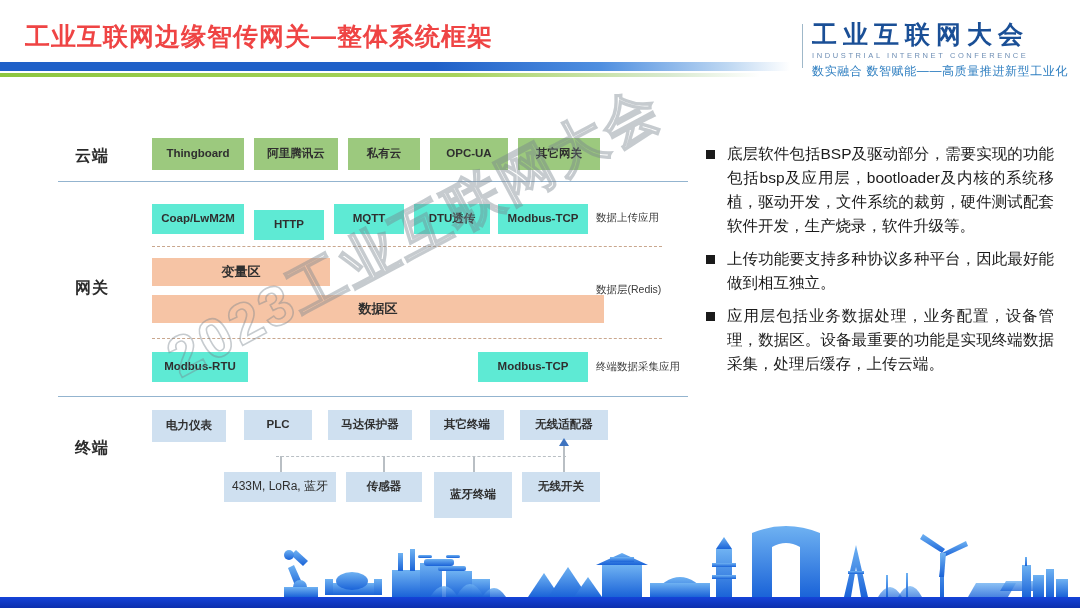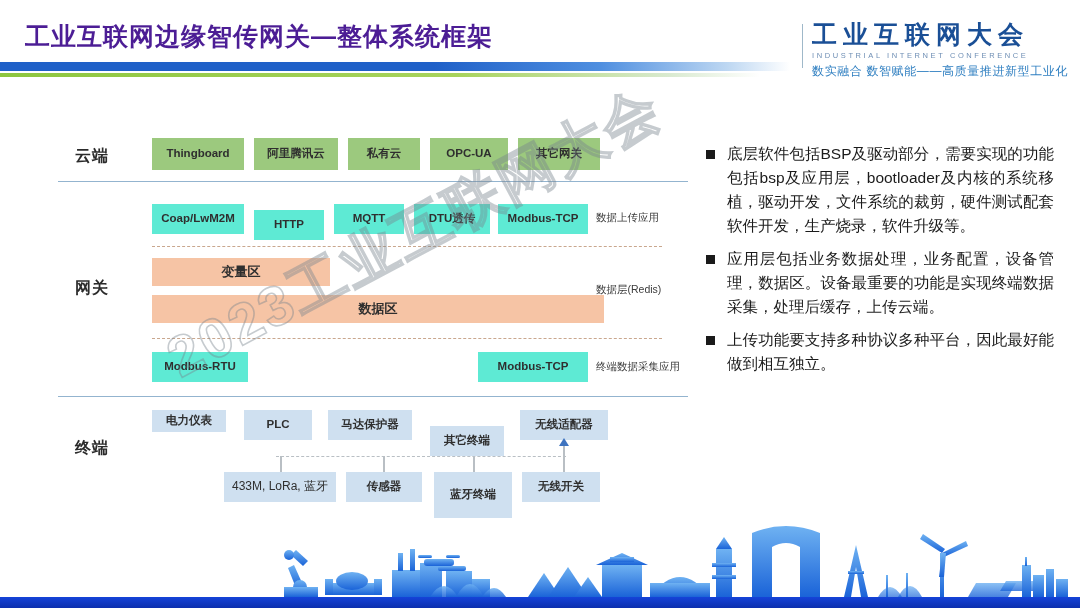--- a/index.html
+++ b/index.html
@@ -9,21 +9,21 @@
     font-family:"Liberation Sans","DejaVu Sans",sans-serif;
     overflow:hidden;
     position:relative;
   }
   #slide{position:relative;width:1080px;height:608px;overflow:hidden;background:#fff;}
 
   
   .slide-title{
     position:absolute;left:25px;top:20px;
     font-size:25px;font-weight:bold;letter-spacing:1px;
-    color:#4c1d95;
+    color:#ef4444;
     white-space:nowrap;
   }
   .header-rule{
     position:absolute;left:0;top:62px;width:790px;height:9px;
     background:linear-gradient(to right,#1f60c8 0%,#1f60c8 55%,#4f8fe0 76%,#bdd7f2 92%,rgba(255,255,255,0) 100%);
   }
   .header-rule-green{
     position:absolute;left:0;top:73px;width:760px;height:4px;
     background:linear-gradient(to right,#8dc63f 0%,#a8d35c 60%,#d9ead0 88%,rgba(255,255,255,0) 100%);
   }
@@ -159,24 +159,24 @@
     <div class="box box-peach" style="left:94px;top:138px;width:178px;height:28px;">变量区</div>
     <div class="box box-peach" style="left:94px;top:175px;width:452px;height:28px;">数据区</div>
     <div class="side-note" style="left:538px;top:163px;">数据层(Redis)</div>
 
     <div class="dashsep" style="left:94px;top:218px;width:510px;"></div>
 
     <div class="box box-cream" style="left:94px;top:232px;width:96px;height:30px;">Modbus-RTU</div>
     <div class="box box-cream" style="left:420px;top:232px;width:110px;height:30px;">Modbus-TCP</div>
     <div class="side-note" style="left:538px;top:240px;">终端数据采集应用</div>
 
-    <div class="box box-blue" style="left:94px;top:290px;width:74px;height:22px;">电力仪表</div>
+    <div class="box box-blue" style="left:94px;top:290px;width:74px;height:32px;">电力仪表</div>
     <div class="box box-blue" style="left:186px;top:290px;width:68px;height:30px;">PLC</div>
     <div class="box box-blue" style="left:270px;top:290px;width:84px;height:30px;">马达保护器</div>
-    <div class="box box-blue" style="left:372px;top:290px;width:74px;height:30px;margin-top:16px;">其它终端</div>
+    <div class="box box-blue" style="left:372px;top:290px;width:74px;height:30px;">其它终端</div>
     <div class="box box-blue" style="left:462px;top:290px;width:88px;height:30px;">无线适配器</div>
 
     <div class="dashsep" style="left:218px;top:336px;width:290px;border-top-color:#b9bfc4;"></div>
     <div class="conn" style="left:222px;top:336px;width:1.5px;height:16px;"></div>
     <div class="conn" style="left:325px;top:336px;width:1.5px;height:16px;"></div>
     <div class="conn" style="left:415px;top:336px;width:1.5px;height:16px;"></div>
     <div class="conn" style="left:505px;top:322px;width:1.5px;height:30px;"></div>
     <div class="arrow-up" style="left:501px;top:318px;"></div>
 
     <div class="box box-blue" style="left:166px;top:352px;width:112px;height:30px;font-weight:normal;font-size:12px;">433M, LoRa, 蓝牙</div>
@@ -190,25 +190,25 @@
     <span>2023工业互联网大会</span>
   </div>
 
   <div class="bullets">
     <div class="bullet">
       <div class="bullet-mark"></div>
       <div class="bullet-text">底层软件包括BSP及驱动部分，需要实现的功能包括bsp及应用层，bootloader及内核的系统移植，驱动开发，文件系统的裁剪，硬件测试配套软件开发，生产烧录，软件升级等。</div>
     </div>
     <div class="bullet">
       <div class="bullet-mark"></div>
-      <div class="bullet-text">应用层包括业务数据处理，业务配置，设备管理，数据区。设备最重要的功能是实现终端数据采集，处理后缓存，上传云端。</div>
+      <div class="bullet-text">上传功能要支持多种协议多种平台，因此最好能做到相互独立。</div>
     </div>
     <div class="bullet">
       <div class="bullet-mark"></div>
-      <div class="bullet-text">上传功能要支持多种协议多种平台，因此最好能做到相互独立。</div>
+      <div class="bullet-text">应用层包括业务数据处理，业务配置，设备管理，数据区。设备最重要的功能是实现终端数据采集，处理后缓存，上传云端。</div>
     </div>
   </div>
 
   <div class="footer">
     <svg viewBox="0 0 1080 95" preserveAspectRatio="none">
       <defs>
         <linearGradient id="bandg" x1="0" y1="0" x2="0" y2="1">
           <stop offset="0%" stop-color="#1543d8"></stop>
           <stop offset="100%" stop-color="#0b2fae"></stop>
         </linearGradient>

